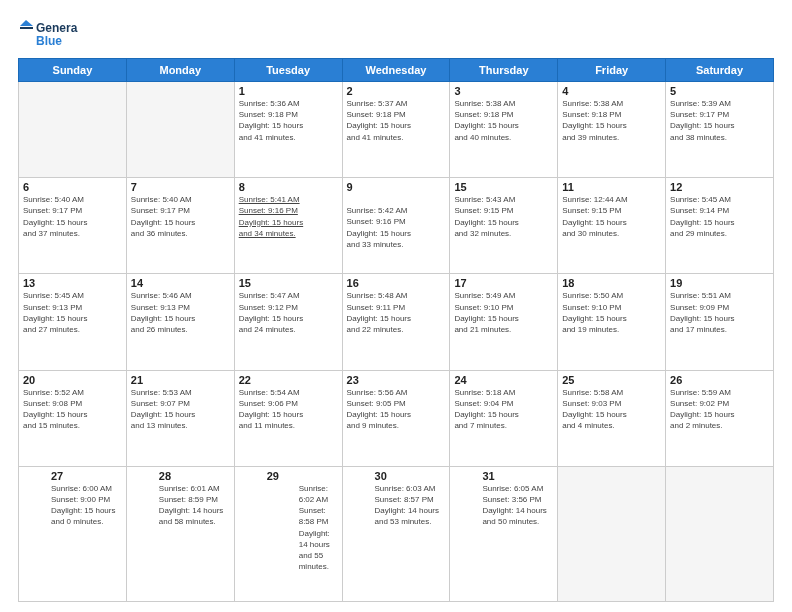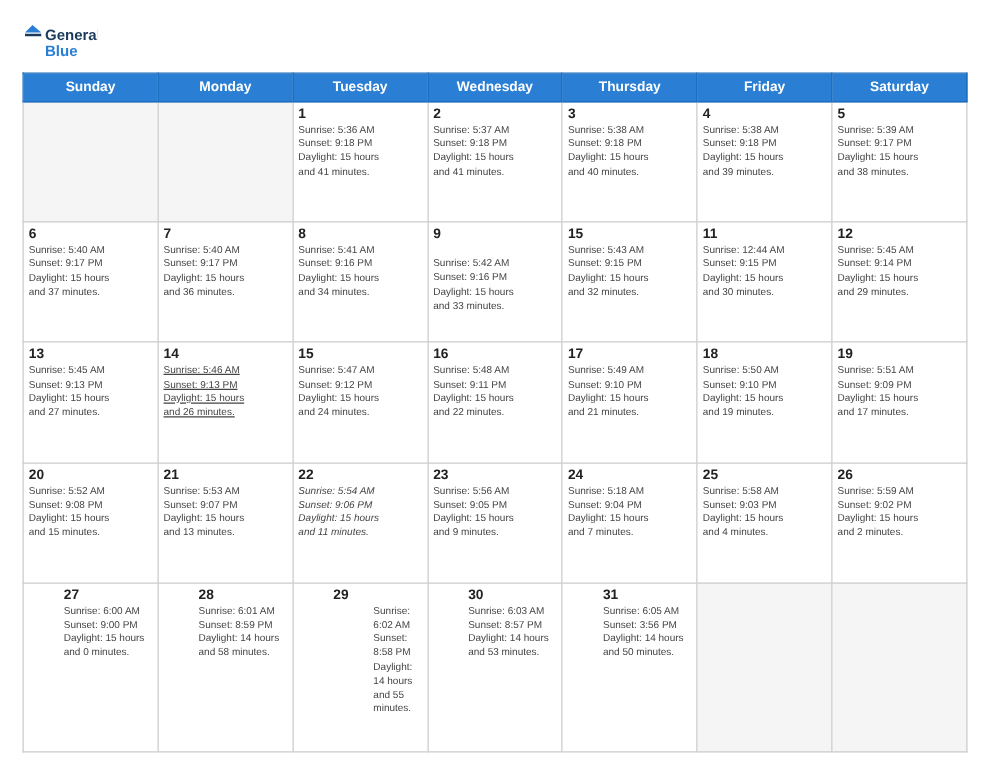--- a/index.html
+++ b/index.html
@@ -167,21 +167,21 @@
           </td>
           <td>
             <span class="day-num">7</span>
             <div class="day-info" style="white-space: pre-line;">Sunrise: 5:40 AM
 Sunset: 9:17 PM
 Daylight: 15 hours
 and 36 minutes.</div>
           </td>
           <td>
             <span class="day-num">8</span>
-            <div class="day-info" style="white-space: pre-line;">Sunrise: 5:41 AM
+            <div class="day-info" style="white-space: pre-line; text-decoration: underline;">Sunrise: 5:41 AM
 Sunset: 9:16 PM
 Daylight: 15 hours
 and 34 minutes.</div>
           </td>
           <td>
             <span class="day-num">9</span>
             <div class="day-info" style="white-space: pre-line; margin-top: 12px;">Sunrise: 5:42 AM
 Sunset: 9:16 PM
 Daylight: 15 hours
 and 33 minutes.</div>
@@ -211,21 +211,21 @@
         <tr>
           <td>
             <span class="day-num">13</span>
             <div class="day-info" style="white-space: pre-line;">Sunrise: 5:45 AM
 Sunset: 9:13 PM
 Daylight: 15 hours
 and 27 minutes.</div>
           </td>
           <td>
             <span class="day-num">14</span>
-            <div class="day-info" style="white-space: pre-line; text-decoration: underline;">Sunrise: 5:46 AM
+            <div class="day-info" style="white-space: pre-line;">Sunrise: 5:46 AM
 Sunset: 9:13 PM
 Daylight: 15 hours
 and 26 minutes.</div>
           </td>
           <td>
             <span class="day-num">15</span>
             <div class="day-info" style="white-space: pre-line;">Sunrise: 5:47 AM
 Sunset: 9:12 PM
 Daylight: 15 hours
 and 24 minutes.</div>
@@ -269,21 +269,21 @@
           </td>
           <td>
             <span class="day-num">21</span>
             <div class="day-info" style="white-space: pre-line;">Sunrise: 5:53 AM
 Sunset: 9:07 PM
 Daylight: 15 hours
 and 13 minutes.</div>
           </td>
           <td>
             <span class="day-num">22</span>
-            <div class="day-info" style="white-space: pre-line; font-style: italic;">Sunrise: 5:54 AM
+            <div class="day-info" style="white-space: pre-line;">Sunrise: 5:54 AM
 Sunset: 9:06 PM
 Daylight: 15 hours
 and 11 minutes.</div>
           </td>
           <td>
             <span class="day-num">23</span>
             <div class="day-info" style="white-space: pre-line;">Sunrise: 5:56 AM
 Sunset: 9:05 PM
 Daylight: 15 hours
 and 9 minutes.</div>

